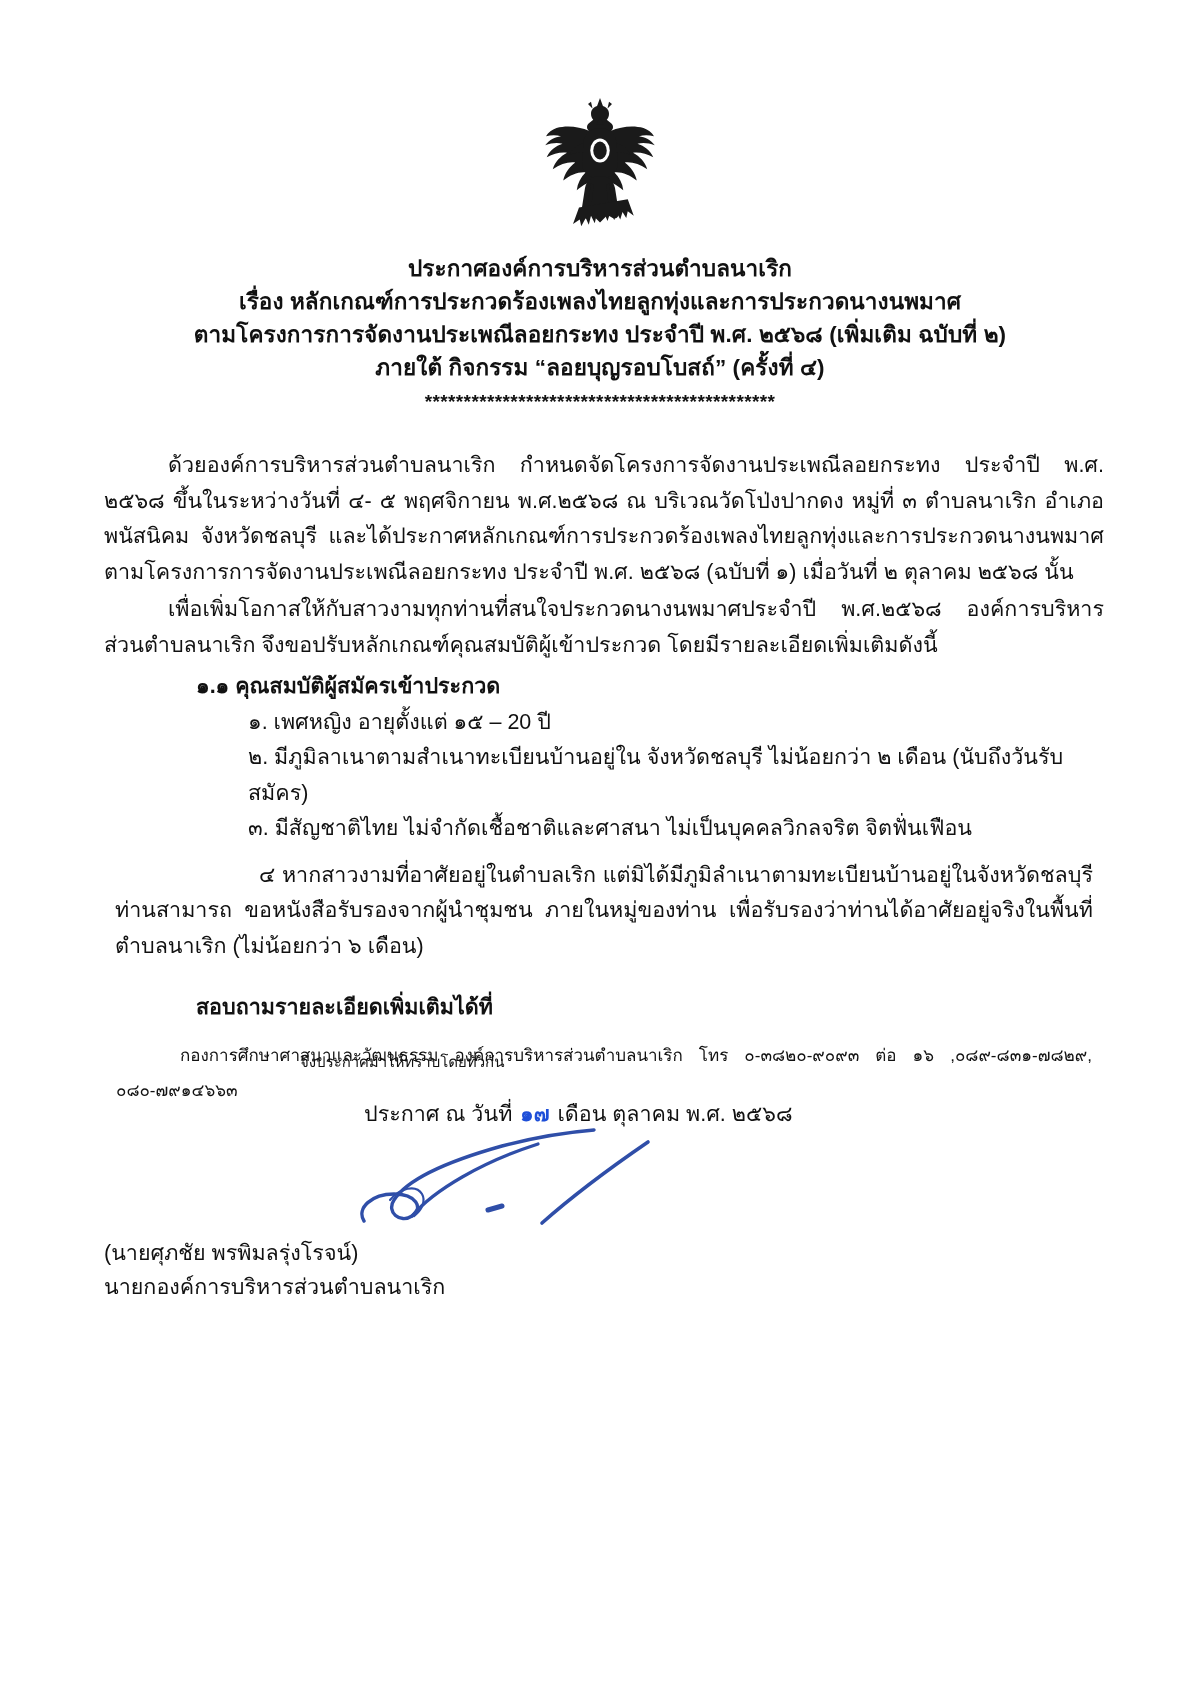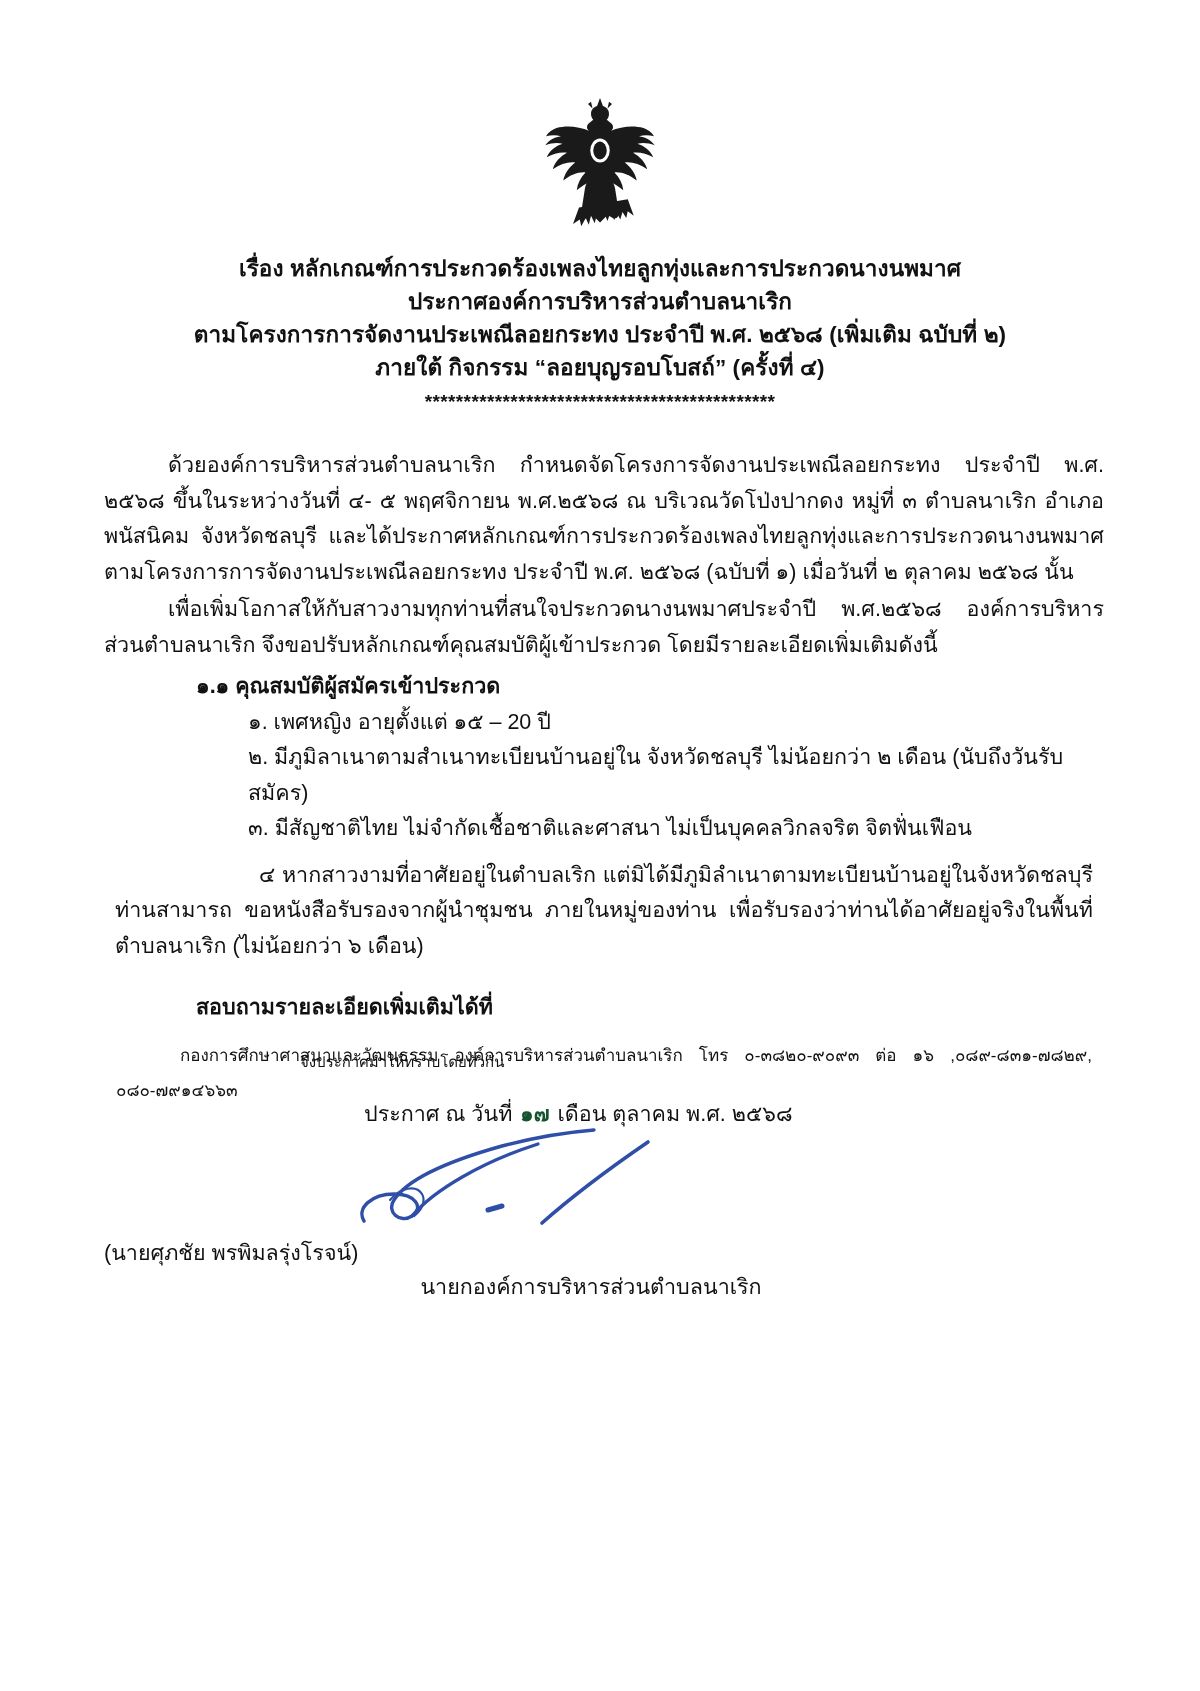--- a/index.html
+++ b/index.html
@@ -123,21 +123,21 @@
     padding-left: 180px;
   }
   .date-line {
     margin: 0;
     font-size: 21.5px;
     line-height: 35.5px;
     padding-left: 260px;
     white-space: nowrap;
   }
   .handwritten-date {
-    color: #14532d;
+    color: #1d4ed8;
     font-weight: bold;
     font-size: 21px;
     padding: 0 2px;
   }
   .sig-wrap {
     position: relative;
     height: 104px;
   }
   .signature {
     position: absolute;
@@ -150,21 +150,21 @@
     margin: 0;
     font-size: 21.5px;
     line-height: 34px;
     text-align: left;
     padding-right: 26px;
   }
   .sig-title {
     margin: 0;
     font-size: 21.5px;
     line-height: 34px;
-    text-align: center;
+    text-align: left;
     padding-right: 26px;
   }
 </style>
 </head>
 <body>
 
 <div class="page">
 
   <div class="emblem-wrap">
     <svg class="emblem" viewBox="0 0 200 200" aria-hidden="true">
@@ -190,22 +190,22 @@
         <path d="M100 108c-10 0-18 6-20 16l-5 32c-1 6 3 10 8 8l7-4 10 10 10-10 7 4c5 2 9-2 8-8l-5-32c-2-10-10-16-20-16z"></path>
 
         <path d="M72 150l-8 22 9-6 2 9 6-11 4 9 3-12 5 10 3-13 5 11 4-13 5 12 4-12 5 11 3-11 5 10 3-10 5 8 2-9 8 6-8-22z"></path>
 
         <path d="M88 118l-4 24h5l3-22zM112 118l4 24h-5l-3-22z"></path>
       </g>
     </svg>
   </div>
 
   <div class="header">
+    <div class="hline">ประกาศองค์การบริหารส่วนตำบลนาเริก</div>
     <div class="hline">เรื่อง หลักเกณฑ์การประกวดร้องเพลงไทยลูกทุ่งและการประกวดนางนพมาศ</div>
-    <div class="hline">ประกาศองค์การบริหารส่วนตำบลนาเริก</div>
     <div class="hline">ตามโครงการการจัดงานประเพณีลอยกระทง ประจำปี พ.ศ. ๒๕๖๘ (เพิ่มเติม ฉบับที่ ๒)</div>
     <div class="hline">ภายใต้ กิจกรรม “ลอยบุญรอบโบสถ์” (ครั้งที่ ๔)</div>
     <div class="stars">*********************************************</div>
   </div>
 
   <div class="body-block">
     <p class="para indent">ด้วยองค์การบริหารส่วนตำบลนาเริก กำหนดจัดโครงการจัดงานประเพณีลอยกระทง ประจำปี พ.ศ. ๒๕๖๘ ขึ้นในระหว่างวันที่ ๔- ๕ พฤศจิกายน พ.ศ.๒๕๖๘ ณ บริเวณวัดโป่งปากดง หมู่ที่ ๓ ตำบลนาเริก อำเภอพนัสนิคม จังหวัดชลบุรี และได้ประกาศหลักเกณฑ์การประกวดร้องเพลงไทยลูกทุ่งและการประกวดนางนพมาศตามโครงการการจัดงานประเพณีลอยกระทง ประจำปี พ.ศ. ๒๕๖๘ (ฉบับที่ ๑) เมื่อวันที่ ๒ ตุลาคม ๒๕๖๘ นั้น</p>
     <p class="para indent gap">เพื่อเพิ่มโอกาสให้กับสาวงามทุกท่านที่สนใจประกวดนางนพมาศประจำปี พ.ศ.๒๕๖๘ องค์การบริหารส่วนตำบลนาเริก จึงขอปรับหลักเกณฑ์คุณสมบัติผู้เข้าประกวด โดยมีรายละเอียดเพิ่มเติมดังนี้</p>
     <p class="subhead">๑.๑ คุณสมบัติผู้สมัครเข้าประกวด</p>
     <p class="listitem">๑. เพศหญิง อายุตั้งแต่ ๑๕ – 20 ปี</p>

